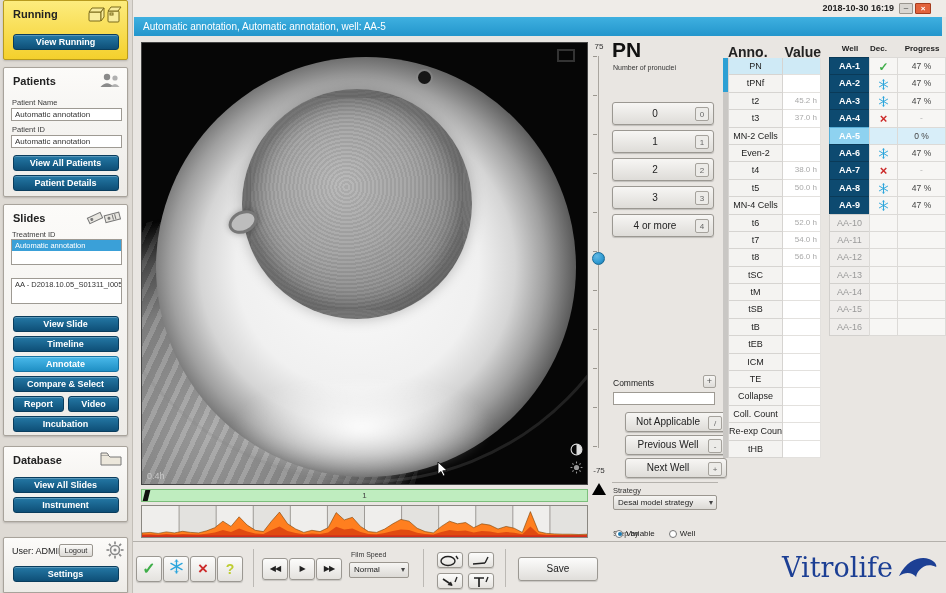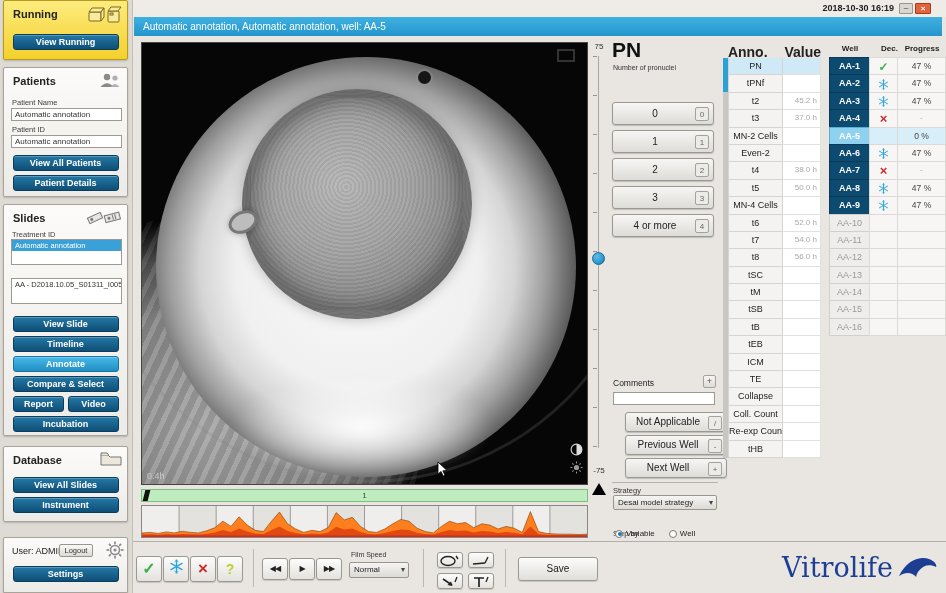--- a/index.html
+++ b/index.html
@@ -136,21 +136,21 @@
   .anno-row:first-child .anno-value{border-top:1px solid #e3e1de;}
   .anno-value{width:38px;background:#fff;border:1px solid #e3e1de;border-left:none;border-top:none;font-size:8px;
       color:#a9a9a9;text-align:right;padding-right:3px;line-height:16px;}
   .anno-row.selected .anno-tool,.anno-row.selected .anno-value{background:var(--selection,#cfeaf6);}
   .anno-indicator{position:absolute;left:-5px;top:0;width:5px;height:34px;background:var(--accent,#2da0d4);}
 
   
   .well-table{position:absolute;left:830px;top:44px;}
   .well-head{display:flex;height:14px;font-size:8px;font-weight:bold;color:#222;}
   .well-head .h-well{width:40px;text-align:center;}
-  .well-head .h-dec{width:28px;text-align:right;}
+  .well-head .h-dec{width:28px;text-align:left;}
   .well-head .h-prog{width:48px;text-align:center;}
   .well-row{display:flex;height:17.4px;}
   .cell{border:1px solid #dcdad7;margin:-1px 0 0 -1px;}
   .cell-well{width:41px;background:var(--well-cell,#0d4a70);border-color:#0a3a58;color:#fff;font-weight:bold;
       font-size:9px;text-align:center;line-height:16px;}
   .well-row.off .cell-well{background:#efedeb;border-color:#d2d0cd;color:#9a9a9a;font-weight:normal;}
   .well-row.sel .cell-well{background:#8ed2f0;border-color:#5ab0d8;color:#fff;}
   .cell-dec{width:29px;background:#f7f6f4;text-align:center;line-height:15px;}
   .cell-prog{width:49px;background:#f7f6f4;font-size:8.5px;color:#444;text-align:center;line-height:16px;}
   .well-row.sel .cell-dec,.well-row.sel .cell-prog{background:#d8eef9;}

